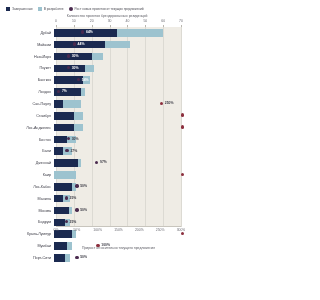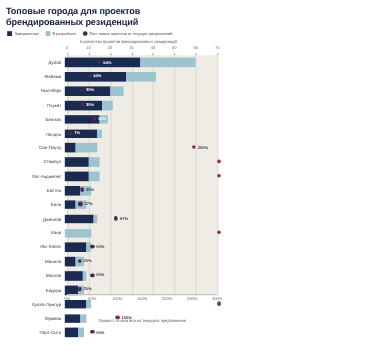--- a/index.html
+++ b/index.html
@@ -58,21 +58,20 @@
   .axbot{position:absolute;left:52px;right:0;bottom:0;height:14px;}
   .btk{position:absolute;transform:translateX(-50%);font-size:3.4px;color:#6a6a72;top:1px;}
   .axcap{position:absolute;left:0;right:0;bottom:-9px;text-align:center;font-size:3.4px;color:#5a5a62;}
   .baseline{position:absolute;left:52px;right:0;bottom:14px;height:1px;background:#c8c5bd;}
 </style>
 </head>
 <body>
 
 <div class="wrap">
 
-  <div class="title">Топовые города для проектов брендированных резиденций</div>
 
   <div class="legend">
     <div class="lg">
       <span class="sw done"></span>
       <span class="lgt">Завершенные</span>
     </div>
     <div class="lg">
       <span class="sw dev"></span>
       <span class="lgt">В разработке</span>
     </div>

